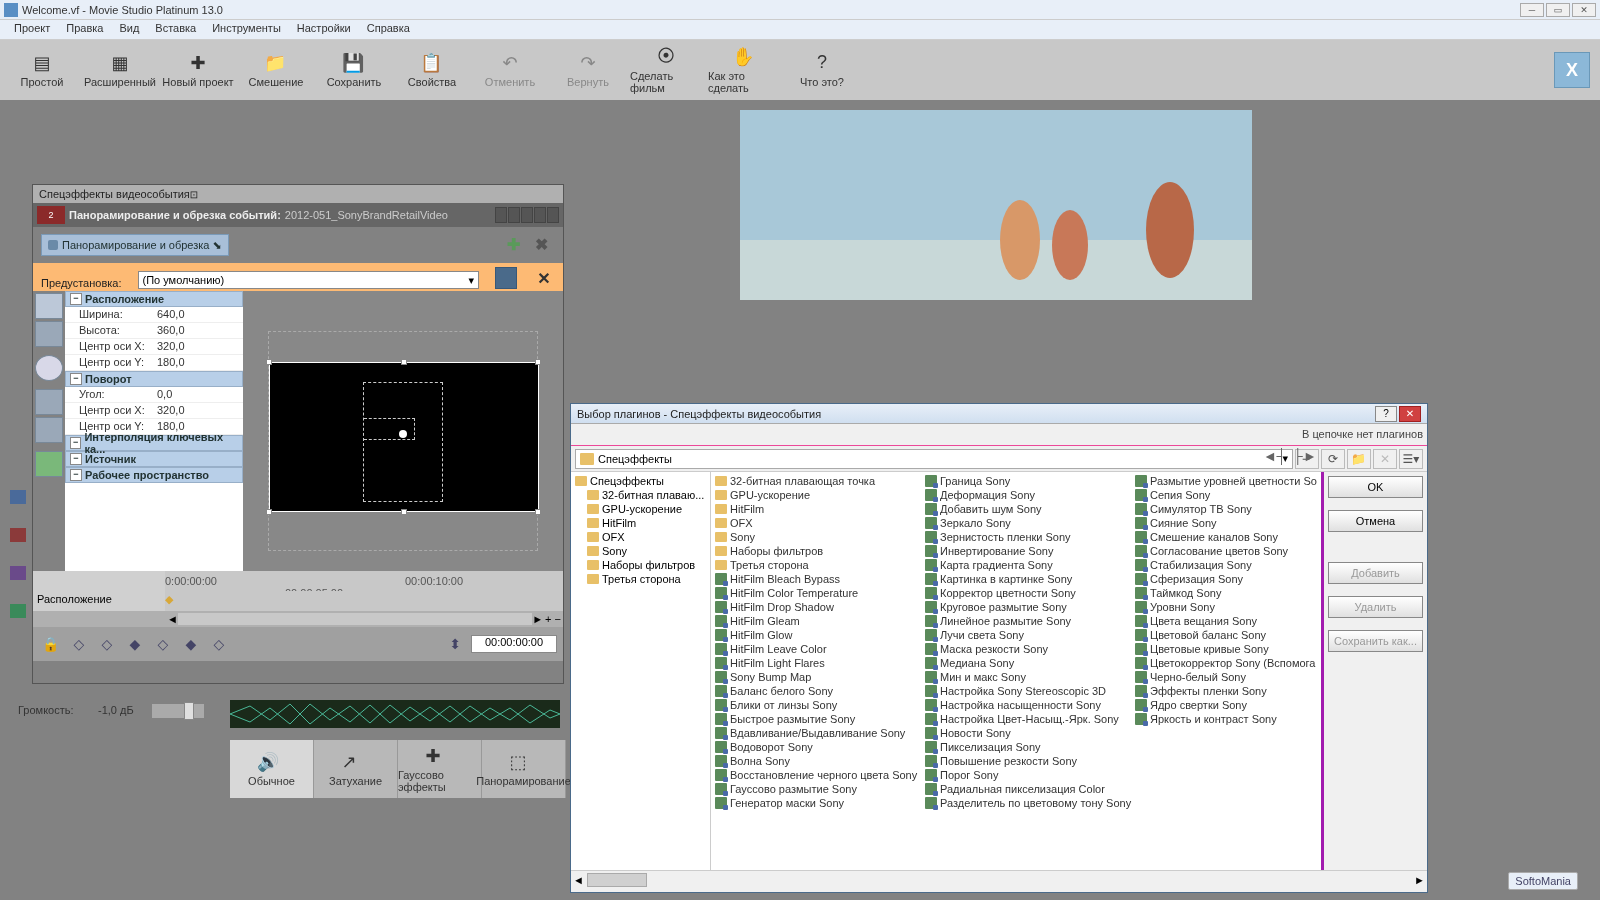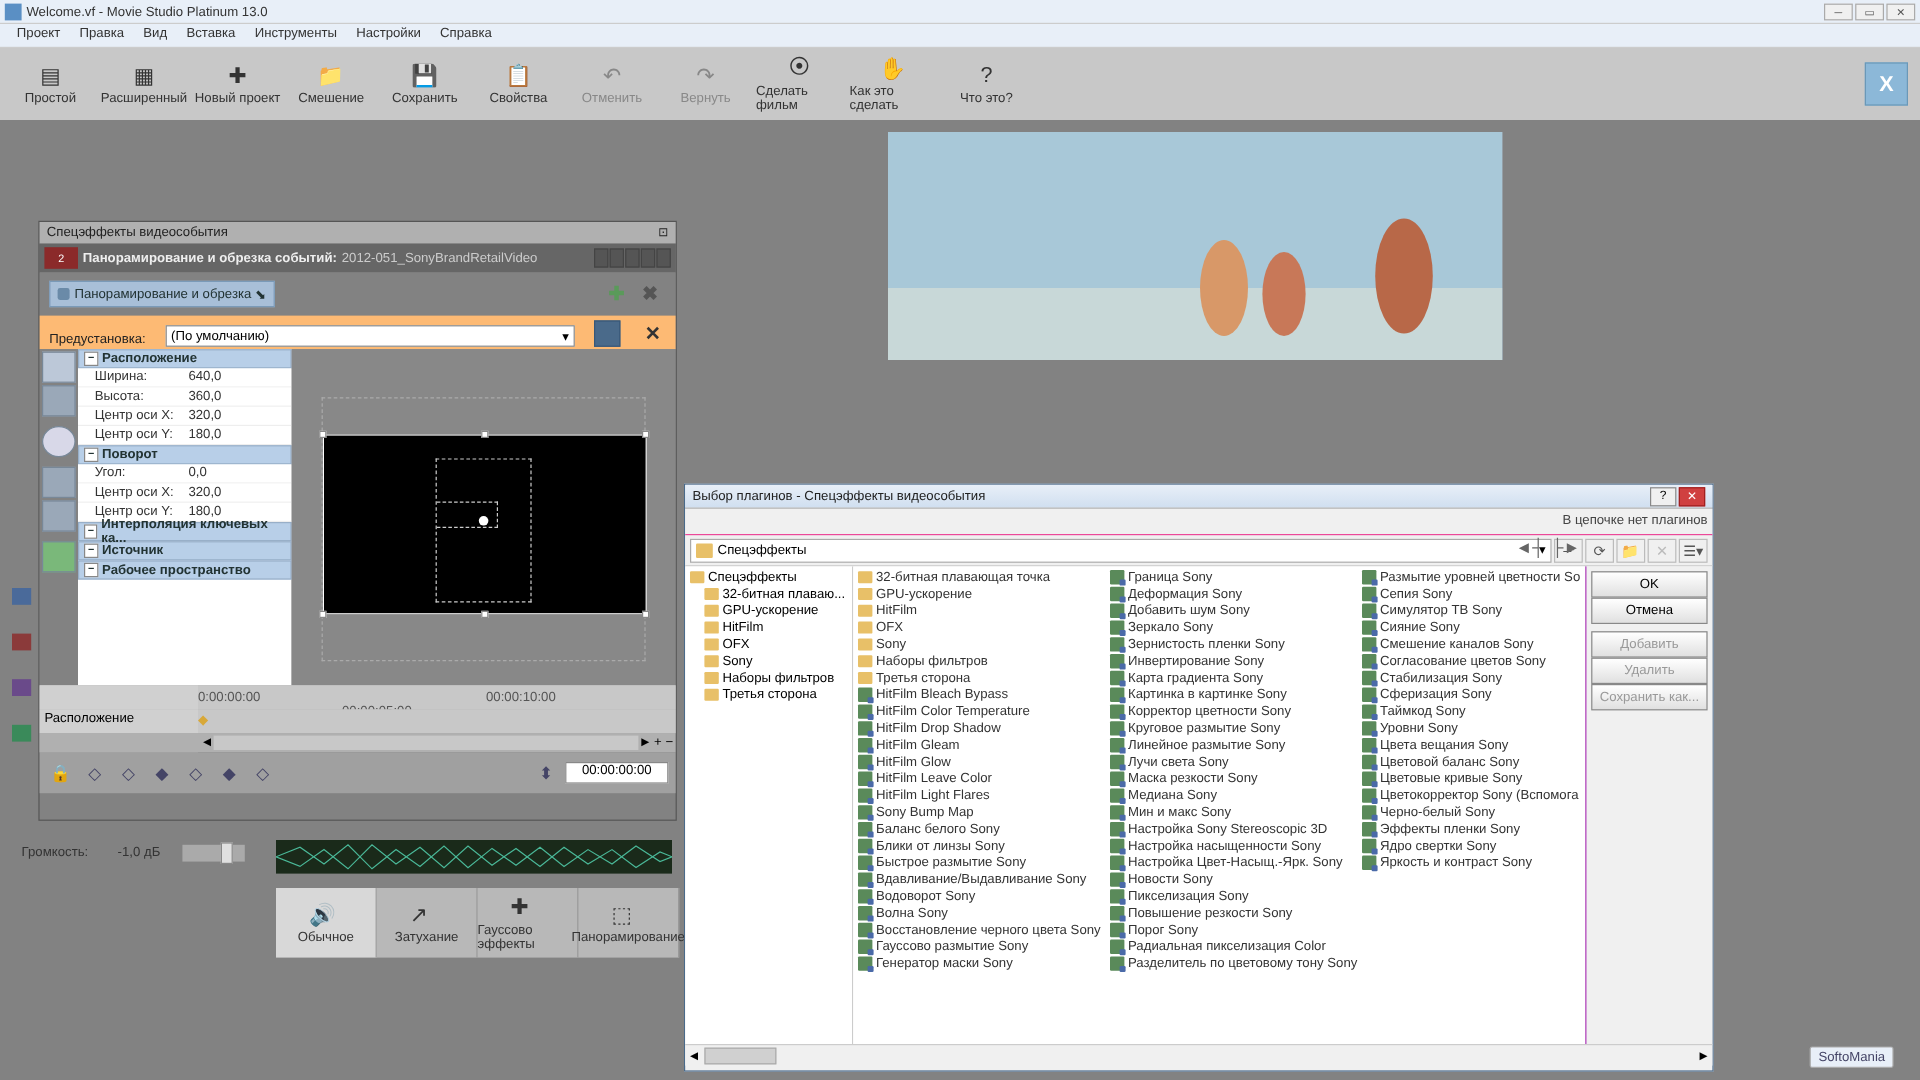--- a/index.html
+++ b/index.html
@@ -13,21 +13,21 @@
 .menuitem{padding:2px 8px;font-size:11px;color:#333}
 .toolbar{height:60px;background:#c8c8c8;display:flex;align-items:center;padding:4px 6px;gap:6px}
 .tool-btn{display:flex;flex-direction:column;align-items:center;justify-content:center;width:72px;height:54px;color:#333}
 .tool-btn.dim{color:#888}
 .tool-icon{width:28px;height:22px;margin-bottom:2px;position:relative}
 .x-btn{width:36px;height:36px;background:#8cb8d8;color:#fff;display:flex;align-items:center;justify-content:center;font-size:18px;font-weight:bold;margin-left:auto;margin-right:4px;border:1px solid #6a98b8}
 
 .main-body{position:relative;height:800px;background:#828282}
 
 .fx-panel{position:absolute;left:32px;top:84px;width:532px;height:500px;background:#828282;border:1px solid #555;z-index:5}
-.fx-title{height:18px;background:#b0b0b0;padding:2px 6px;font-size:11px;color:#222;display:flex;justify-content:space-between;align-items:center}
+.fx-title{height:18px;background:#b0b0b0;padding:2px 6px;font-size:11px;color:#222;display:flex;align-items:center}
 .fx-head{height:24px;background:#666;display:flex;align-items:center;padding:2px 4px;gap:4px}
 .fx-head-icon{width:28px;height:18px;background:#8b2a2a;color:#fff;font-size:9px;display:flex;align-items:center;justify-content:center}
 .fx-head-label{color:#eee;font-weight:bold;font-size:11px}
 .fx-head-name{color:#ccc;font-size:11px}
 .fx-head-boxes{margin-left:auto;display:flex;gap:1px}
 .fx-head-box{width:12px;height:16px;background:#555;border:1px solid #444}
 .fx-chain{height:36px;background:#828282;display:flex;align-items:center;padding:4px 8px;gap:8px}
 .fx-chip{height:22px;background:#a8bfd8;border:1px solid #7a9ab8;padding:2px 6px;display:flex;align-items:center;font-size:11px;color:#233;position:relative}
 .fx-chip::before{content:"";width:10px;height:10px;background:#6a8aa8;border-radius:2px;margin-right:4px}
 .fx-chain-btns{margin-left:auto;display:flex;gap:8px}
@@ -80,21 +80,21 @@
 .dlg-body{display:flex;height:398px}
 .dlg-tree{width:140px;background:#fff;border-right:1px solid #ccc;padding:2px;font-size:11px;overflow:hidden}
 .tree-item{padding:1px 2px;display:flex;align-items:center;gap:3px;white-space:nowrap}
 .tree-item.i1{padding-left:14px}
 .tree-folder{width:12px;height:10px;background:#e8c068;border-radius:1px;flex-shrink:0}
 .dlg-list{flex:1;background:#fff;display:flex;padding:2px;gap:0;overflow:hidden;position:relative}
 .list-col{width:210px;flex-shrink:0}
 .list-item{padding:1px 2px;display:flex;align-items:center;gap:3px;font-size:11px;color:#333;white-space:nowrap}
 .list-fx-icon{width:12px;height:12px;background:#5a8a5a;border-radius:1px;flex-shrink:0;position:relative}
 .list-fx-icon::after{content:"";position:absolute;right:-1px;bottom:-1px;width:5px;height:5px;background:#4a6aa8;border-radius:1px}
-.dlg-side{width:106px;background:#f0f0f0;border-left:1px solid #a21caf;padding:4px;display:flex;flex-direction:column;gap:0}
+.dlg-side{width:106px;background:#f0f0f0;border-left:3px solid #a21caf;padding:4px;display:flex;flex-direction:column;gap:12px}
 .dlg-btn{height:22px;border:1px solid #888;background:linear-gradient(#fff,#e0e0e0);font-size:11px;display:flex;align-items:center;justify-content:center}
 .dlg-btn.dim{color:#999}
 .dlg-chain-arrows{position:absolute;right:112px;top:24px;display:flex;gap:8px}
 .dlg-arrow{width:22px;height:16px;color:#666;font-size:14px}
 .dlg-hscroll{height:18px;background:#f0f0f0;border-top:1px solid #ccc;display:flex;align-items:center;position:relative}
 .hscroll-thumb{position:absolute;left:16px;width:60px;height:14px;background:#d0d0d0;border:1px solid #aaa}
 
 .btm-tools{position:absolute;left:230px;top:640px;display:flex;gap:0}
 .btm-tool{width:84px;height:58px;background:#b8b8b8;display:flex;flex-direction:column;align-items:center;justify-content:center;font-size:11px;color:#333;border-right:1px solid #999}
 .btm-tool.sel{background:#d8d8d8}

